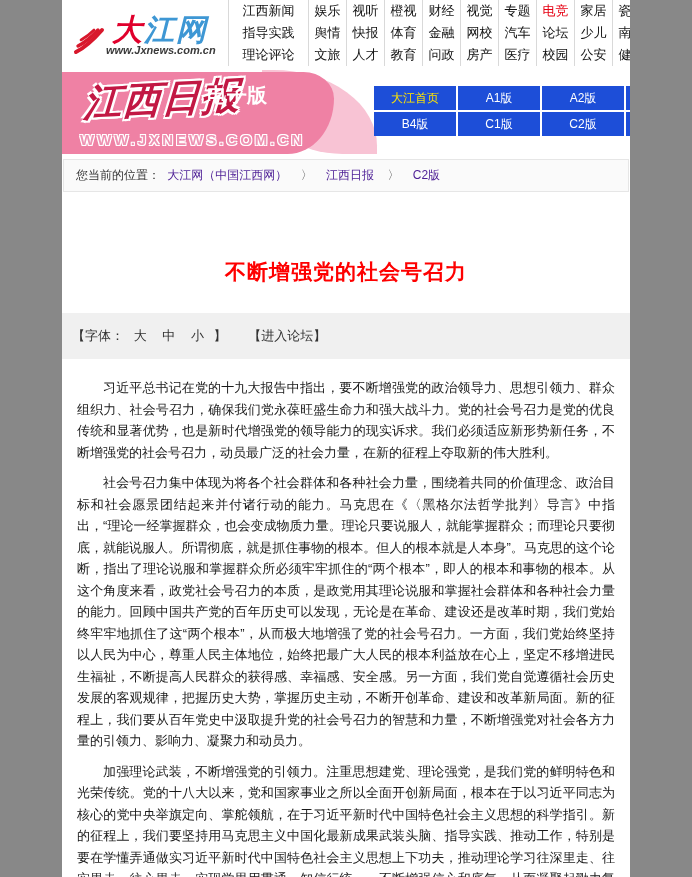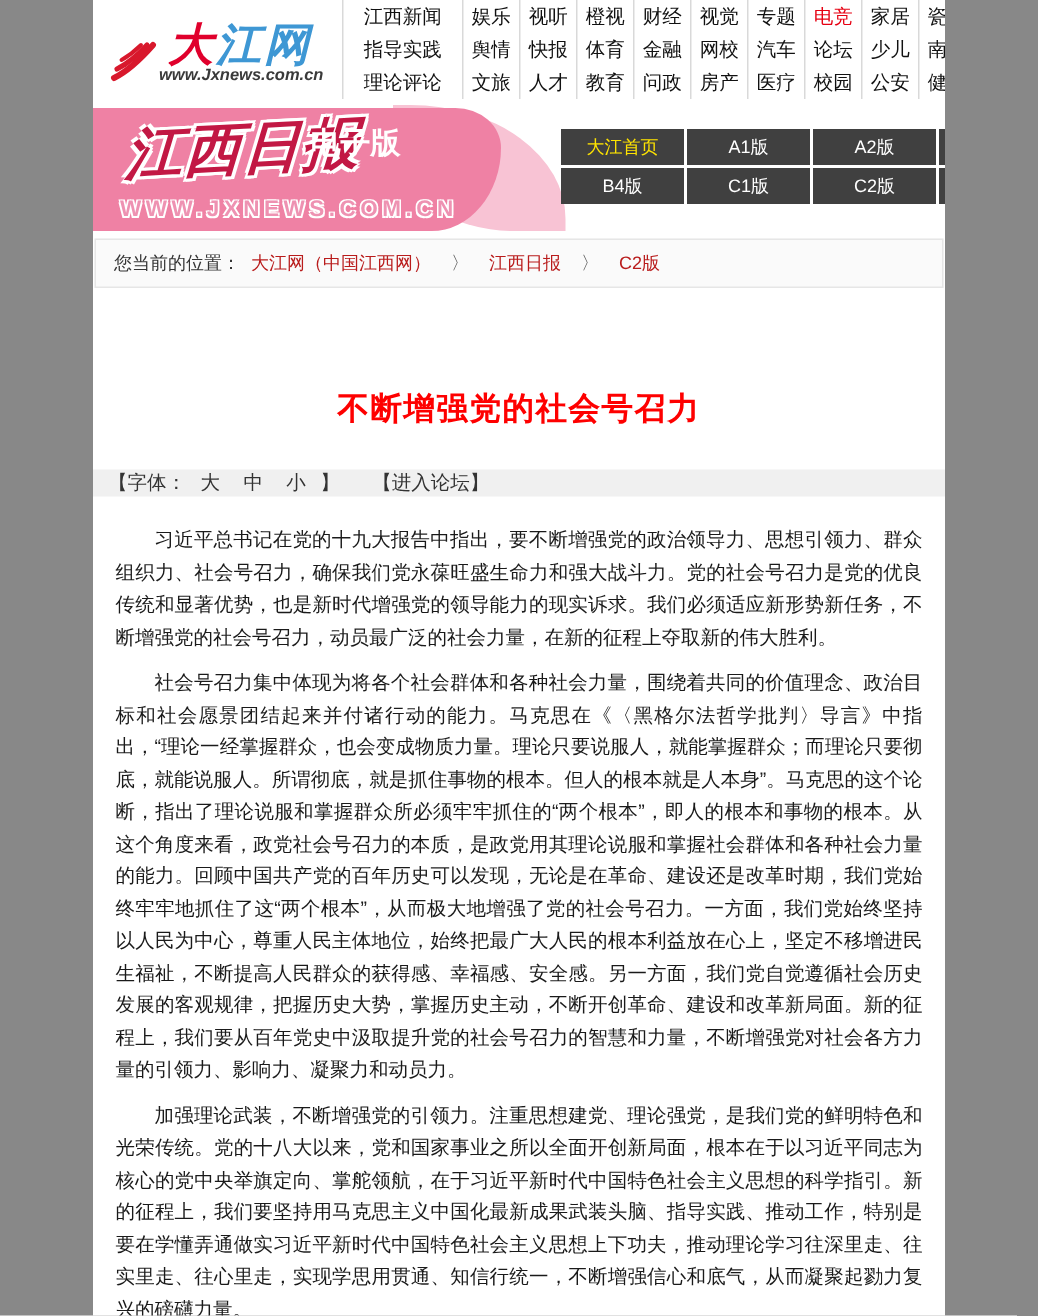--- a/index.html
+++ b/index.html
@@ -43,40 +43,40 @@
     font-weight: bold; font-style: italic; font-size: 38px; letter-spacing: 1px;
     color: #c21844; transform: skewX(-6deg) rotate(-3deg); white-space: nowrap; cursor: pointer;
     text-shadow: -2px -2px 0 #fff, 2px -2px 0 #fff, -2px 2px 0 #fff, 2px 2px 0 #fff, 0 2px 0 #fff, 2px 0 0 #fff; }
   .edition { position: absolute; left: 145px; top: 12px; font-size: 20px; font-weight: bold; color: #fff; }
   .banner-url { position: absolute; left: 18px; top: 61px; font-size: 15px; font-weight: bold;
     letter-spacing: 3px; color: #ee92b2; white-space: nowrap;
     text-shadow: -1px -1px 0 #fff, 1px -1px 0 #fff, -1px 1px 0 #fff, 1px 1px 0 #fff; }
 
   .edition-tabs { position: absolute; left: 312px; top: 16px; display: grid;
     grid-template-columns: repeat(5, 82px); grid-auto-rows: 24px; gap: 2px; }
-  .tab { background: #404040; color: #fff; font-size: 12px; text-align: center;
+  .tab { background: #1d4ed8; color: #fff; font-size: 12px; text-align: center;
     line-height: 24px; cursor: pointer; }
   .tab.active { color: #ffe400; }
 
   
   .breadcrumb { margin: 5px 1px 0; background: #fafafa; border: 1px solid #e6e6e6;
     padding: 7px 12px; font-size: 12px; color: #333; }
-  .breadcrumb .crumb { color: #b91c1c; cursor: pointer; margin: 0 4px; }
+  .breadcrumb .crumb { color: #4c1d95; cursor: pointer; margin: 0 4px; }
   .breadcrumb .sep { color: #555; margin: 0 6px; }
 
   
   .article-title { margin-top: 66px; text-align: center; font-size: 21px; font-weight: bold;
     color: #fe0000; letter-spacing: 1px; }
   .article-meta { margin-top: 27px; text-align: center; font-size: 13px; color: #333; }
   .article-meta .site { color: #0000cc; margin-right: 44px; }
   .article-meta .datetime { color: #0000cc; margin-right: 34px; }
   .article-meta .source-label { color: #f00000; }
   .article-meta .source { color: #333; }
 
-  .font-toolbar { margin-top: 27px; background: #f0f0f0; padding: 0 10px;
+  .font-toolbar { margin-top: 27px; background: #f0f0f0; padding: 14px 10px;
     font-size: 13px; color: #333; }
   .font-toolbar .fs-btn { cursor: pointer; margin: 0 6px; }
   .font-toolbar .forum-link { cursor: pointer; margin-left: 18px; }
 
   .article-body { margin-top: 18px; padding: 0 15px; font-size: 13px; line-height: 21.5px;
     color: #1a1a1a; text-align: justify; }
   .article-body p { text-indent: 2em; margin-bottom: 9px; }
 </style>
 </head>
 <body>

